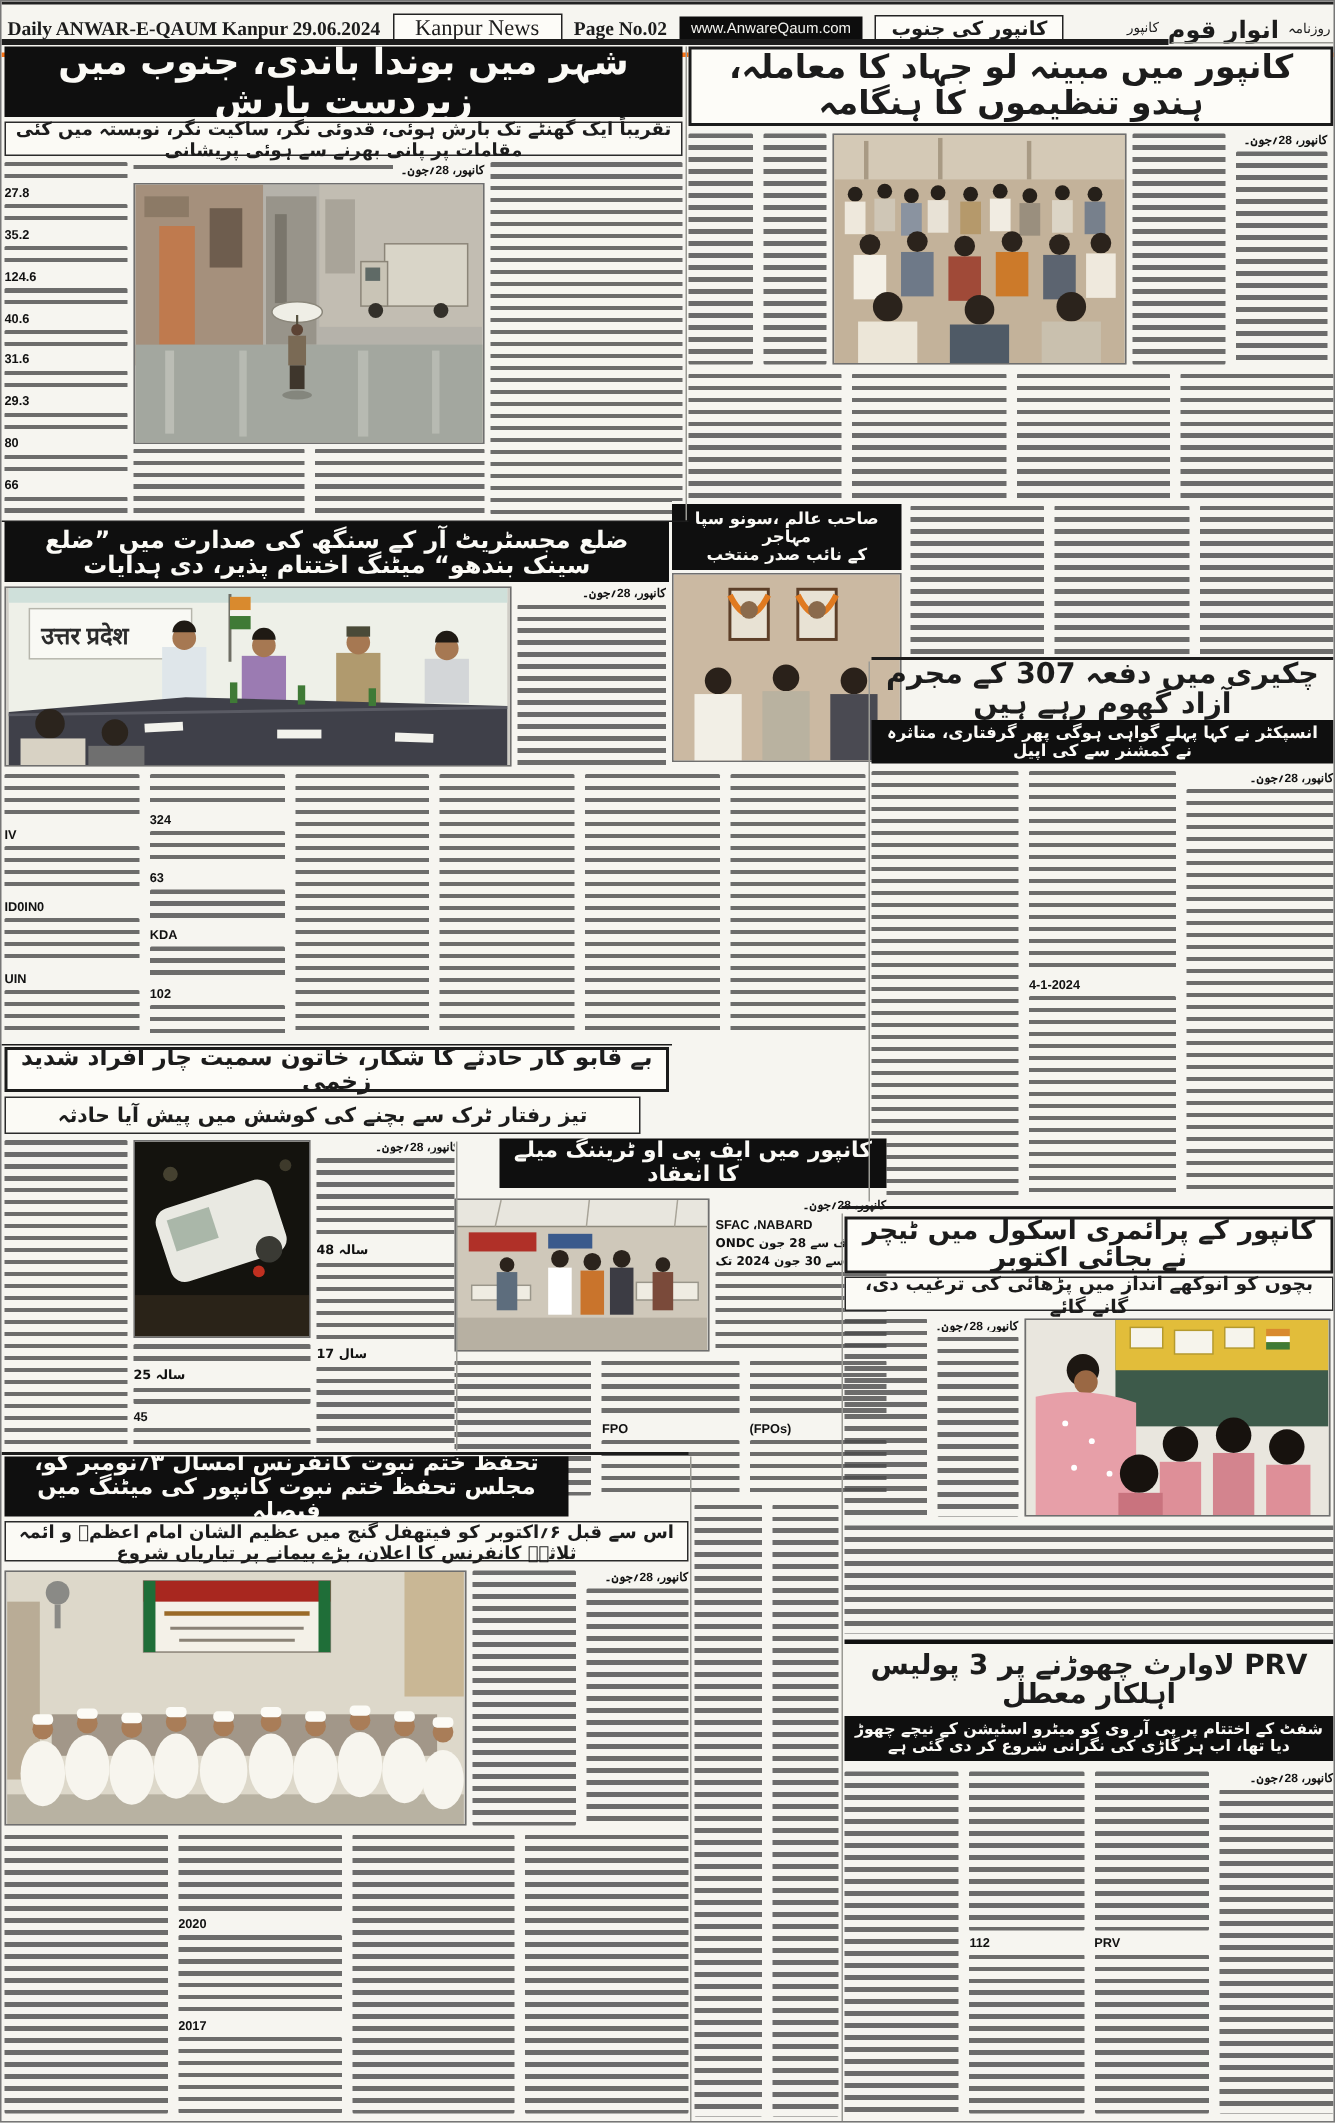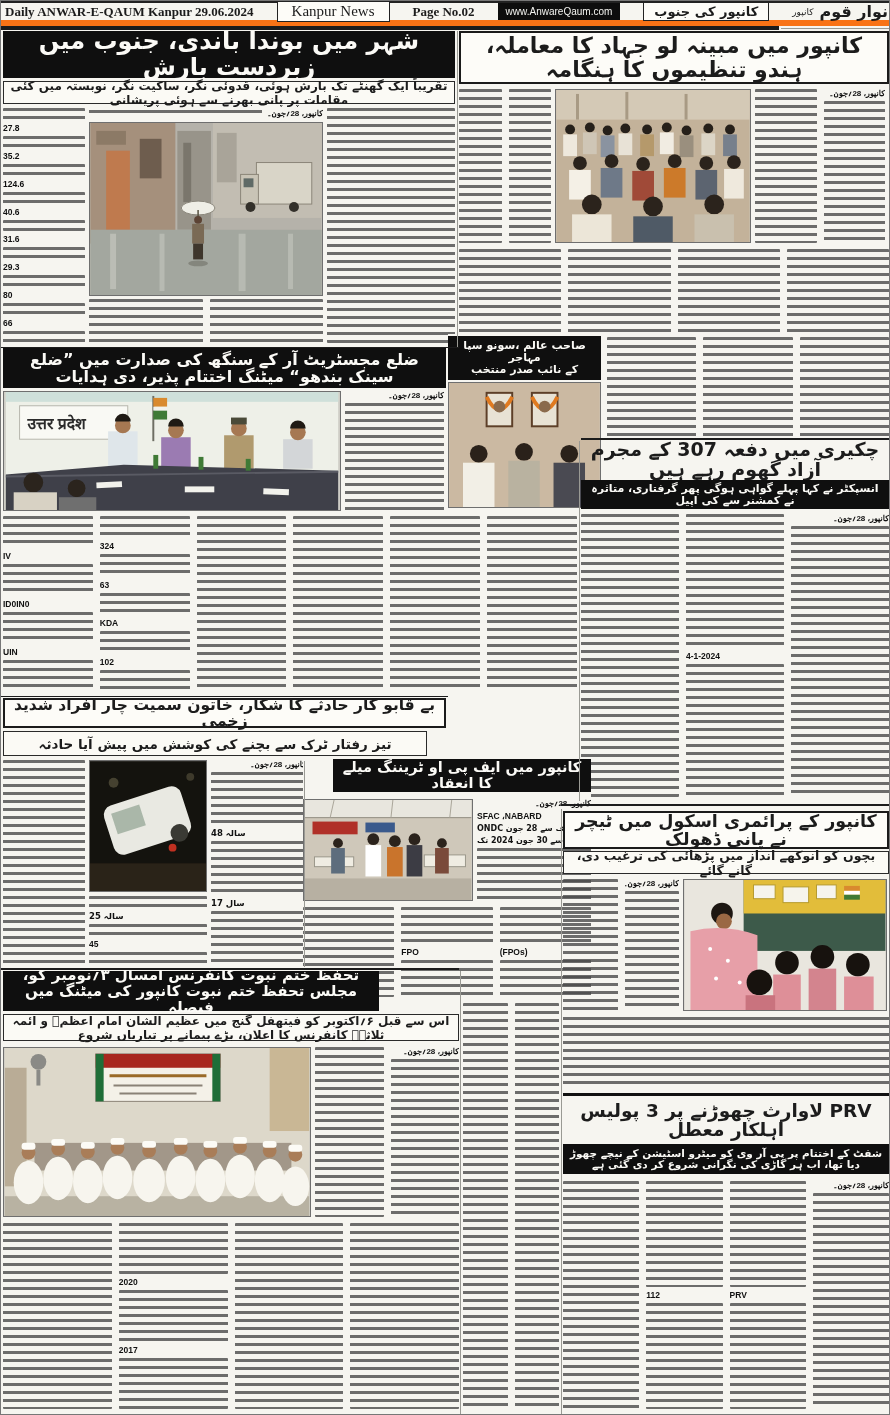--- a/index.html
+++ b/index.html
@@ -20,22 +20,22 @@
   .tx{flex:1;min-height:6px;background:repeating-linear-gradient(to bottom,#4a4a4a 0 3px,rgba(0,0,0,0) 3px 8px);
       opacity:.8;border-radius:1px}
   .txfix{background:repeating-linear-gradient(to bottom,#4a4a4a 0 3px,rgba(0,0,0,0) 3px 8px);opacity:.8}
   .dl{font-size:8px;font-weight:bold;direction:rtl;text-align:right;white-space:nowrap;overflow:hidden;color:#111}
   .tok{font-size:8.5px;font-weight:bold;direction:ltr;text-align:left;white-space:nowrap;overflow:hidden;color:#111}
   .dlrow{display:flex;flex-direction:row-reverse;gap:5px;align-items:center}
   .photo{display:block;border:1px solid #6f6f6f;background:#cfcdc6}
   .rule{position:absolute;background:#1c1c1c}
   .rule.light{background:#9a9a94}
   
-  #hdr{position:absolute;left:0;top:0;width:890px;height:25px;border-top:2px solid #222;border-bottom:6px solid #f97316;
-       display:flex;align-items:center;gap:23px;padding:4px 4px;font-family:"Liberation Serif",serif}
+  #hdr{position:absolute;left:0;top:0;width:890px;height:25px;border-top:2px solid #222;border-bottom:3px solid #f97316;
+       display:flex;align-items:center;gap:8px;padding:16px 4px;font-family:"Liberation Serif",serif}
   #hdr .ht{font-size:13px;font-weight:bold;white-space:nowrap}
   #hdr .hb{border:1.5px solid #222;padding:1px 14px;font-size:15px;white-space:nowrap;background:#fdfcf8}
   #hdr .site{background:#0d0d0d;color:#f4f4f0;font-size:10px;padding:3px 8px;white-space:nowrap;font-family:"Liberation Sans",sans-serif}
   #hdr .ubox{border:1.5px solid #222;padding:1px 10px;font-size:13px;font-weight:bold;white-space:nowrap;background:#fdfcf8}
   #hdr .mast{margin-left:auto;display:flex;align-items:center;gap:6px;direction:rtl;white-space:nowrap}
   #hdr .mast .small{font-size:9px}
   #hdr .mast .big{font-size:16px;font-weight:bold}
 </style>
 </head>
 <body>
@@ -437,21 +437,21 @@
       </div>
       <div class="col">
         <div class="tx"></div>
         <span class="tok">(FPOs)</span>
         <div class="tx"></div>
       </div>
     </div>
   </section>
 
   <section class="abs" style="left:562px;top:808px;width:326px;height:287px;border-bottom:3px solid #111">
-    <div class="abs hbox ur" style="left:0;top:2px;width:326px;height:38px;font-size:17.5px">کانپور کے پرائمری اسکول میں ٹیچر نے پانی ڈھولک</div>
+    <div class="abs hbox ur" style="left:0;top:2px;width:326px;height:38px;font-size:17.5px">کانپور کے پرائمری اسکول میں ٹیچر نے بجائی اکتوبر</div>
     <div class="abs subbox ur" style="left:0;top:42px;width:326px;height:23px;font-size:12.5px;border-width:1px">بچوں کو انوکھے انداز میں پڑھائی کی ترغیب دی، گانے گائے</div>
     <svg class="abs photo" style="left:120px;top:70px" width="204" height="132" viewBox="0 0 204 132">
       <rect width="204" height="132" fill="#e9e6de"></rect>
       <rect x="60" y="0" width="144" height="72" fill="#3d5a4a"></rect>
       <rect x="60" y="0" width="144" height="34" fill="#e2bd3a"></rect>
       <rect x="70" y="5" width="22" height="14" fill="#f6f4ec" stroke="#b59a2e"></rect>
       <rect x="100" y="7" width="26" height="16" fill="#f6f4ec" stroke="#b59a2e"></rect>
       <rect x="134" y="5" width="20" height="14" fill="#f6f4ec" stroke="#b59a2e"></rect>
       <rect x="162" y="6" width="16" height="5" fill="#d98a2e"></rect>
         <rect x="162" y="11" width="16" height="4" fill="#ffffff"></rect>

